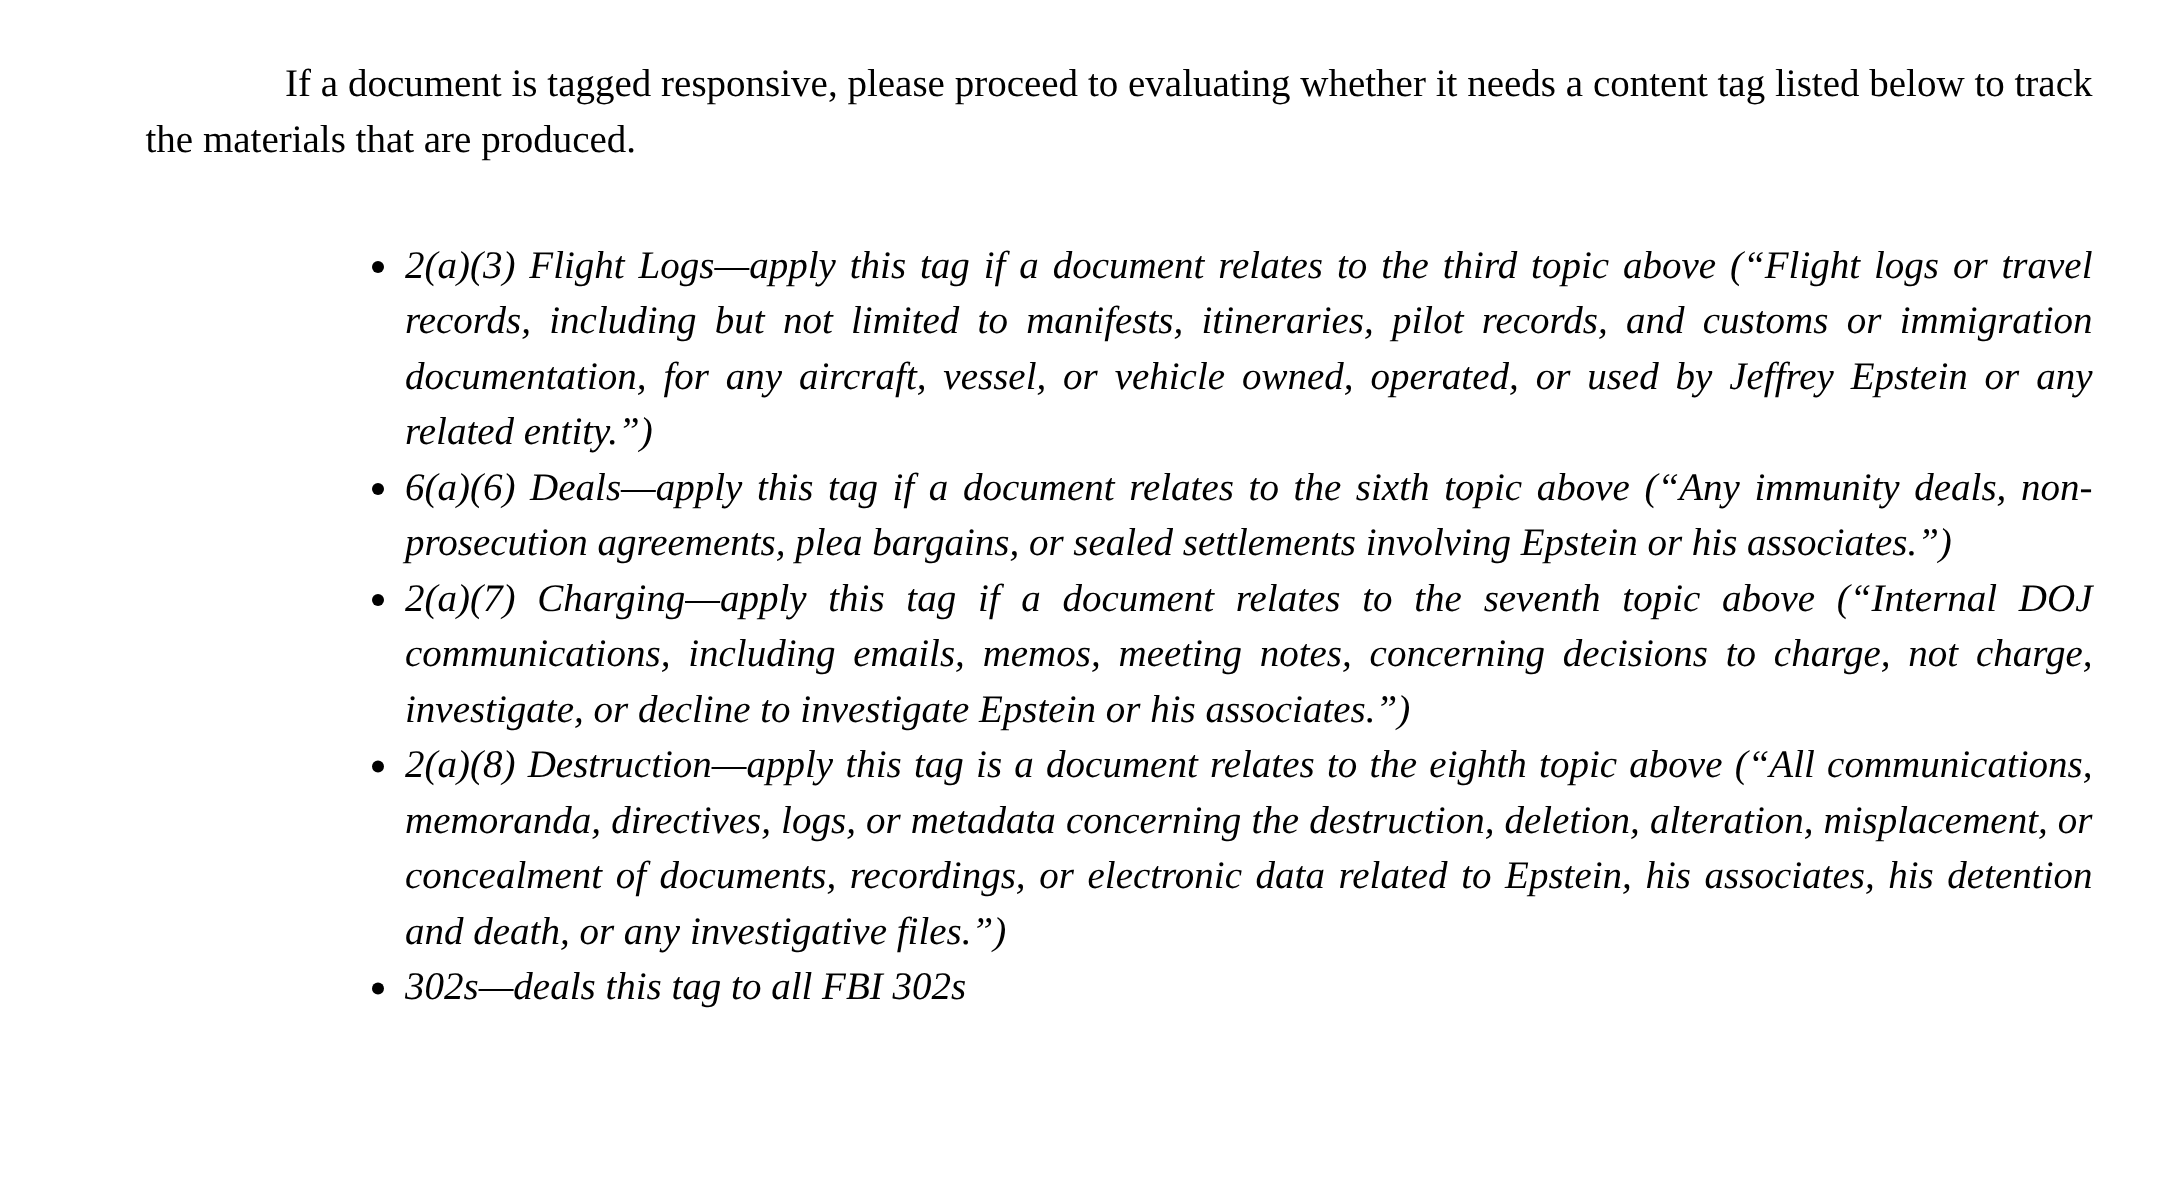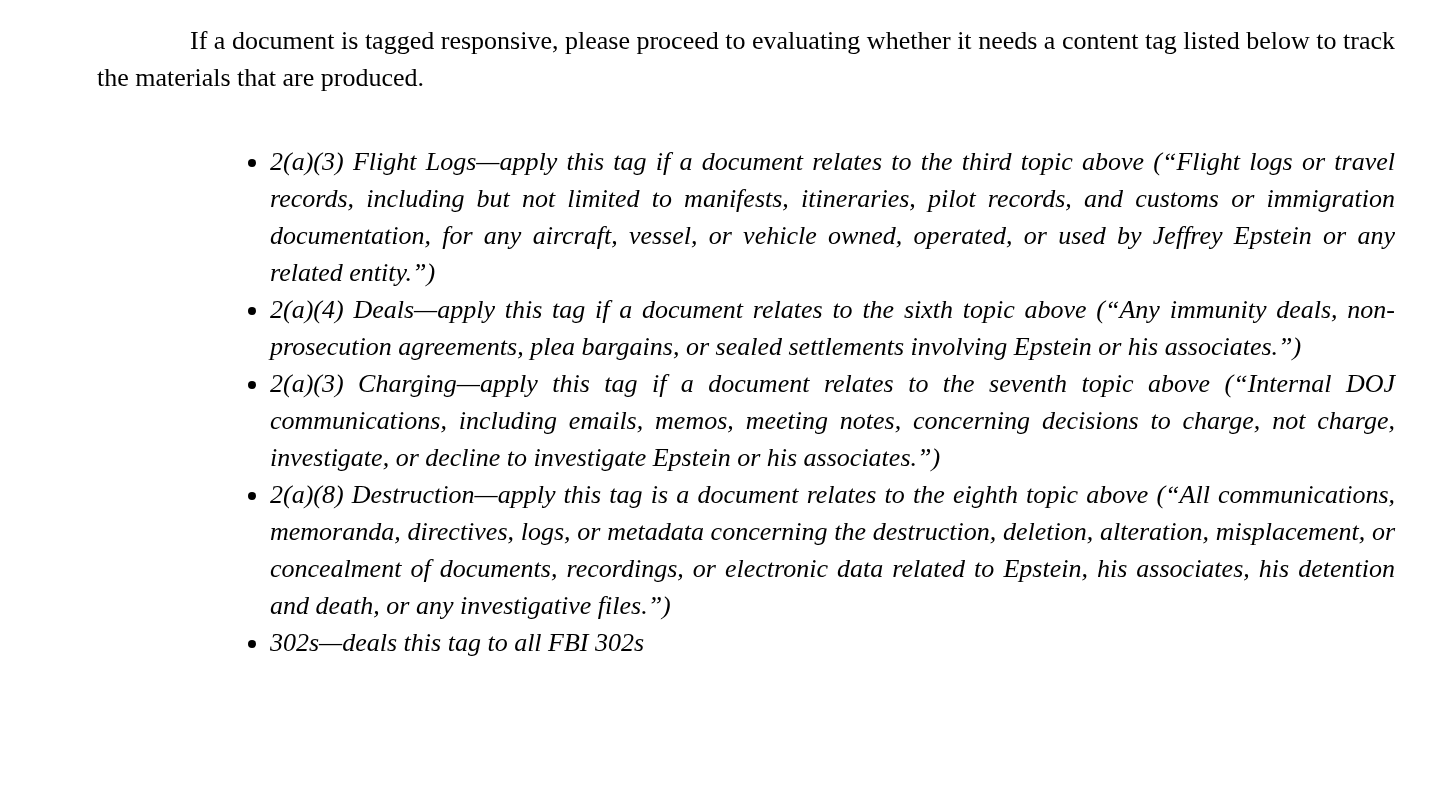--- a/index.html
+++ b/index.html
@@ -13,20 +13,21 @@
     width: 1454px;
     height: 660px;
     background: #ffffff;
     color: #000000;
     font-family: "Liberation Serif", "DejaVu Serif", serif;
     font-size: 26px;
     line-height: 37px;
     padding-top: 22px;
     padding-left: 97px;
     padding-right: 59px;
+    margin-top: 15px;
   }
   .intro {
     text-align: justify;
     text-indent: 93px;
   }
   .bullet-list {
     list-style: disc outside;
     margin-top: 47px;
     margin-left: 143px;
     padding-left: 30px;
@@ -38,18 +39,18 @@
   }
 </style>
 </head>
 <body>
 
 <div class="page">
   <p class="intro">If a document is tagged responsive, please proceed to evaluating whether it needs a content tag listed below to track the materials that are produced.</p>
 
   <ul class="bullet-list">
     <li>2(a)(3) Flight Logs—apply this tag if a document relates to the third topic above (“Flight logs or travel records, including but not limited to manifests, itineraries, pilot records, and customs or immigration documentation, for any aircraft, vessel, or vehicle owned, operated, or used by Jeffrey Epstein or any related entity.”)</li>
-    <li>2(a)(4) Deals—apply this tag if a document relates to the sixth topic above (“Any immunity deals, non-prosecution agreements, plea bargains, or sealed settlements involving Epstein or his associates.”)</li>
-    <li>2(a)(3) Charging—apply this tag if a document relates to the seventh topic above (“Internal DOJ communications, including emails, memos, meeting notes, concerning decisions to charge, not charge, investigate, or decline to investigate Epstein or his associates.”)</li>
+    <li>6(a)(6) Deals—apply this tag if a document relates to the sixth topic above (“Any immunity deals, non-prosecution agreements, plea bargains, or sealed settlements involving Epstein or his associates.”)</li>
+    <li>2(a)(7) Charging—apply this tag if a document relates to the seventh topic above (“Internal DOJ communications, including emails, memos, meeting notes, concerning decisions to charge, not charge, investigate, or decline to investigate Epstein or his associates.”)</li>
     <li>2(a)(8) Destruction—apply this tag is a document relates to the eighth topic above (“All communications, memoranda, directives, logs, or metadata concerning the destruction, deletion, alteration, misplacement, or concealment of documents, recordings, or electronic data related to Epstein, his associates, his detention and death, or any investigative files.”)</li>
     <li>302s—deals this tag to all FBI 302s</li>
   </ul>
 </div>
 
 </body></html>

